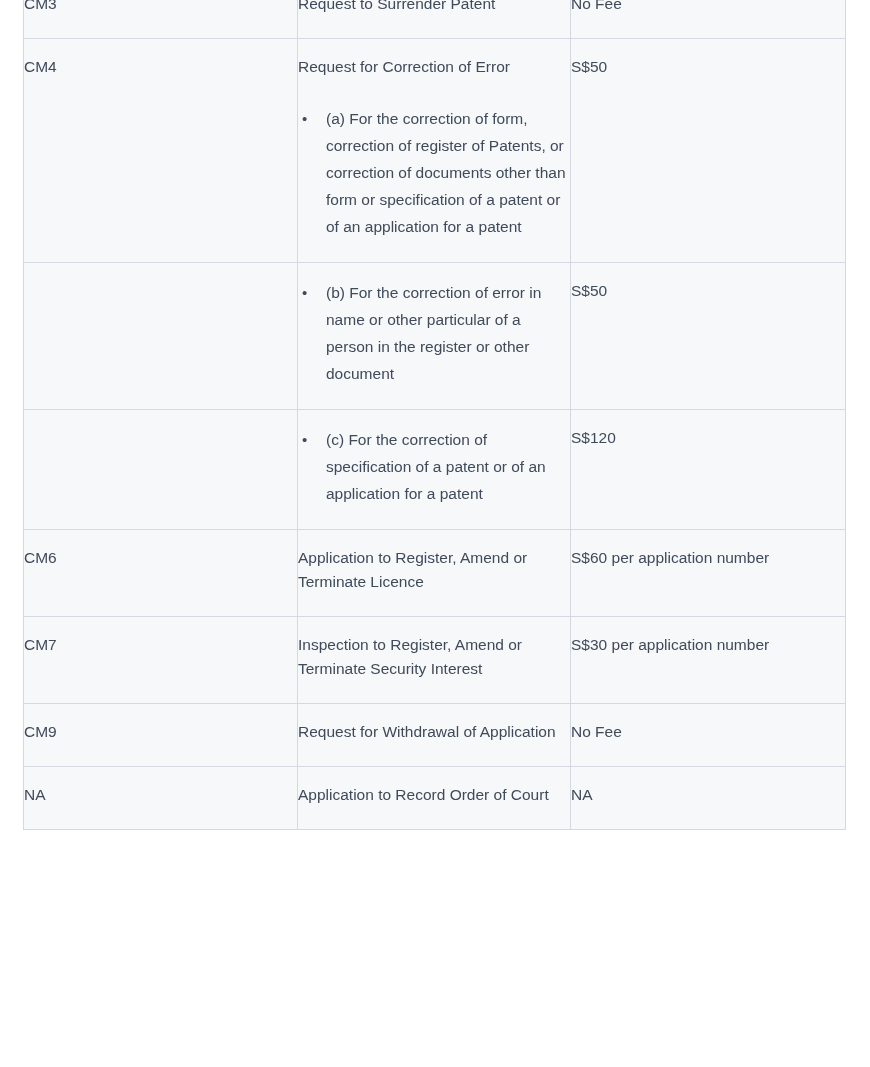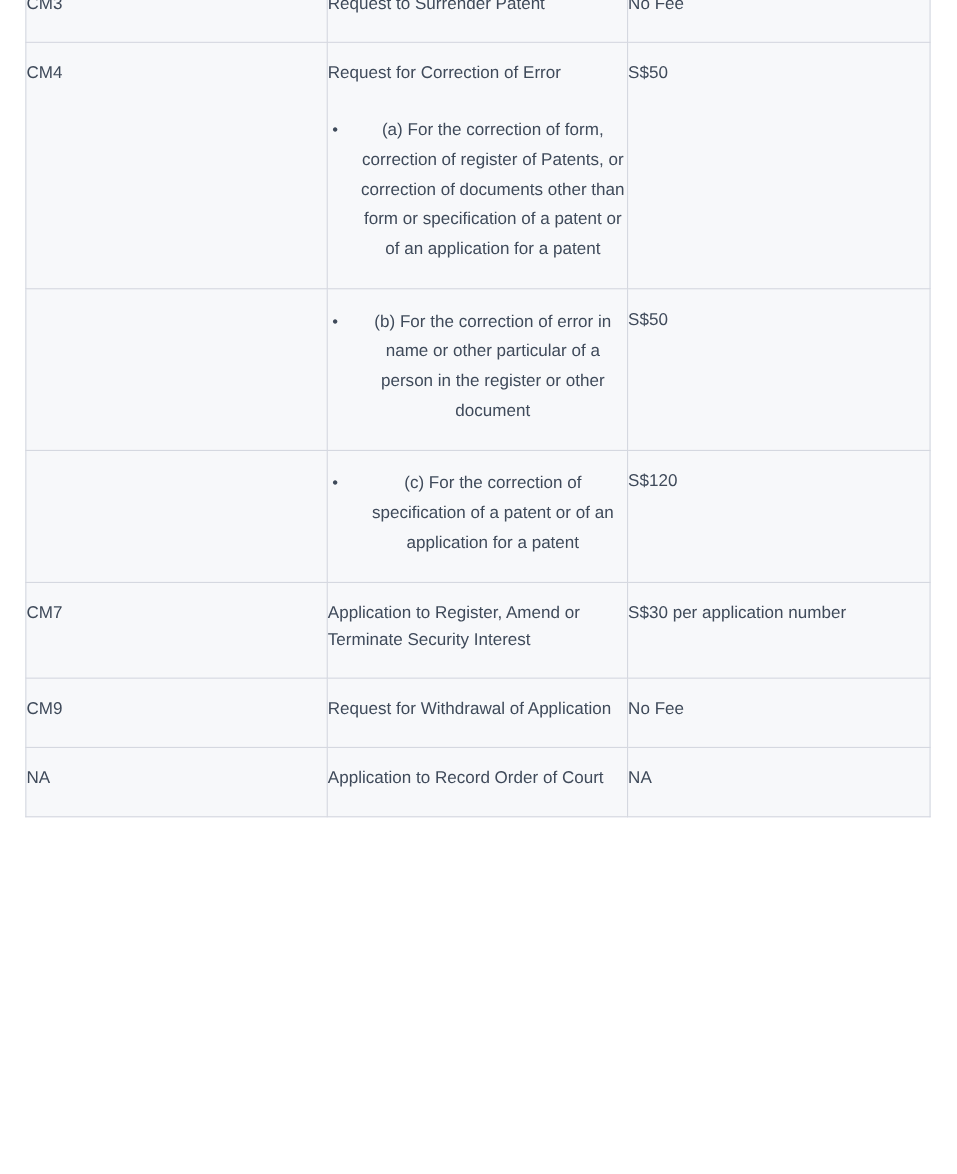--- a/index.html
+++ b/index.html
@@ -83,21 +83,20 @@
   ul.sub-list li .bullet {
     position: absolute;
     left: 4px;
     top: 0;
     line-height: 27px;
     font-size: 15px;
     color: #3f4a5a;
   }
   ul.sub-list li .li-text {
     display: block;
-    text-align: center;
   }
 </style>
 </head>
 <body>
 
 <div class="page">
   <div class="table-viewport">
     <table class="fee-table">
       <colgroup>
         <col class="c-code">
@@ -143,23 +142,30 @@
               <ul class="sub-list tight">
                 <li>
                   <span class="bullet">•</span>
                   <span class="li-text">(c) For the correction of specification of a patent or of an application for a patent</span>
                 </li>
               </ul>
             </td>
             <td class="cell-pad-fee"><span>S$120</span></td>
           </tr>
           <tr>
+            <td class="cell-pad-code"><span>CM6</span></td>
+            <td class="cell-pad-desc">
+              <div class="desc-head">Application to Register, Amend or Terminate Licence</div>
+            </td>
+            <td class="cell-pad-fee"><span>S$60 per application number</span></td>
+          </tr>
+          <tr>
             <td class="cell-pad-code"><span>CM7</span></td>
             <td class="cell-pad-desc">
-              <div class="desc-head">Application to Register, Amend or Terminate Security Interest</div>
+              <div class="desc-head">Inspection to Register, Amend or Terminate Security Interest</div>
             </td>
             <td class="cell-pad-fee"><span>S$30 per application number</span></td>
           </tr>
           <tr>
             <td class="cell-pad-code"><span>CM9</span></td>
             <td class="cell-pad-desc">
               <div class="desc-head">Request for Withdrawal of Application</div>
             </td>
             <td class="cell-pad-fee"><span>No Fee</span></td>
           </tr>

